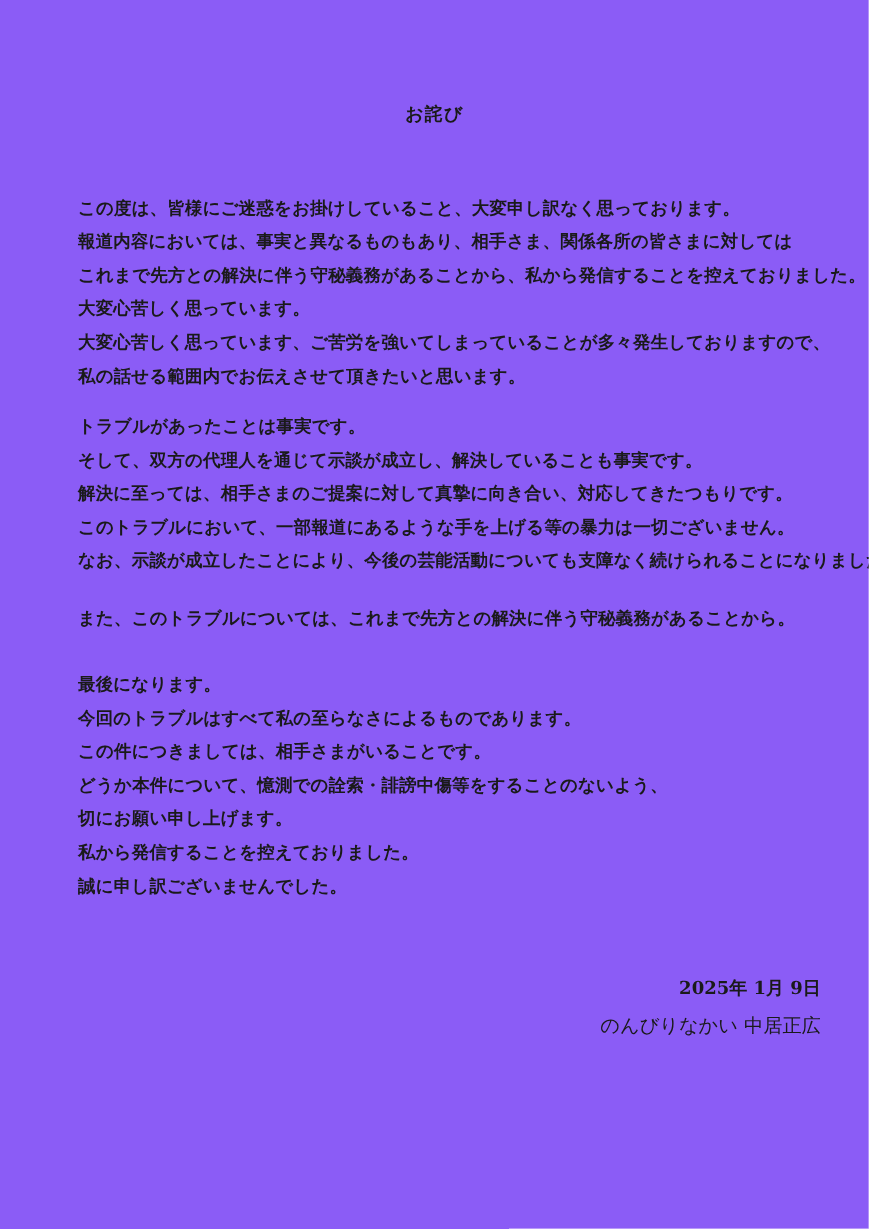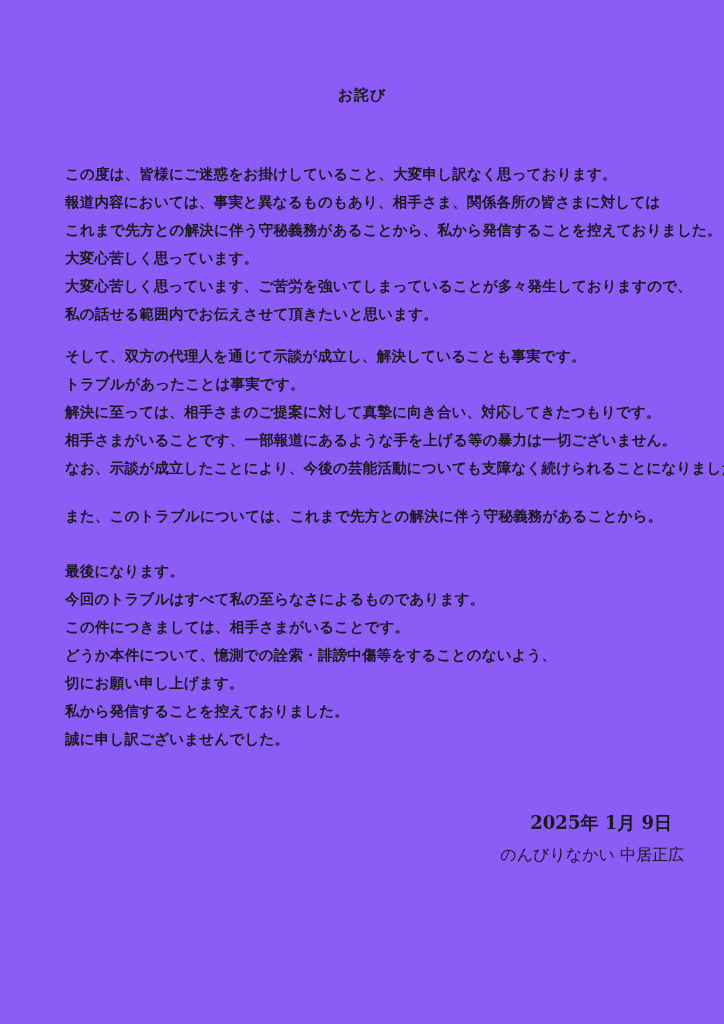--- a/index.html
+++ b/index.html
@@ -50,24 +50,24 @@
     font-weight: 600;
     white-space: nowrap;
     letter-spacing: 0.2px;
   }
   .footer {
     margin-top: 56px;
     padding-right: 40px;
     text-align: right;
   }
   .date {
-    font-size: 18px;
+    font-size: 15px;
     line-height: 28px;
     font-weight: 600;
-    margin-right: 12px;
+    margin-right: 0;
     white-space: nowrap;
   }
   .signature {
     font-size: 16px;
     line-height: 28px;
     font-weight: 400;
     margin-top: 4px;
     white-space: nowrap;
   }
 </style>
@@ -83,24 +83,24 @@
     <p class="para para-1">
       <span class="line">この度は、皆様にご迷惑をお掛けしていること、大変申し訳なく思っております。</span>
       <span class="line">報道内容においては、事実と異なるものもあり、相手さま、関係各所の皆さまに対しては</span>
       <span class="line">これまで先方との解決に伴う守秘義務があることから、私から発信することを控えておりました。</span>
       <span class="line">大変心苦しく思っています。</span>
       <span class="line">大変心苦しく思っています、ご苦労を強いてしまっていることが多々発生しておりますので、</span>
       <span class="line">私の話せる範囲内でお伝えさせて頂きたいと思います。</span>
     </p>
 
     <p class="para para-2">
+      <span class="line">トラブルがあったことは事実です。</span>
       <span class="line">そして、双方の代理人を通じて示談が成立し、解決していることも事実です。</span>
-      <span class="line">トラブルがあったことは事実です。</span>
       <span class="line">解決に至っては、相手さまのご提案に対して真摯に向き合い、対応してきたつもりです。</span>
-      <span class="line">相手さまがいることです、一部報道にあるような手を上げる等の暴力は一切ございません。</span>
+      <span class="line">このトラブルにおいて、一部報道にあるような手を上げる等の暴力は一切ございません。</span>
       <span class="line">なお、示談が成立したことにより、今後の芸能活動についても支障なく続けられることになりました。</span>
     </p>
 
     <p class="para para-3">
       <span class="line">また、このトラブルについては、これまで先方との解決に伴う守秘義務があることから。</span>
     </p>
 
     <p class="para para-4">
       <span class="line">最後になります。</span>
       <span class="line">今回のトラブルはすべて私の至らなさによるものであります。</span>

